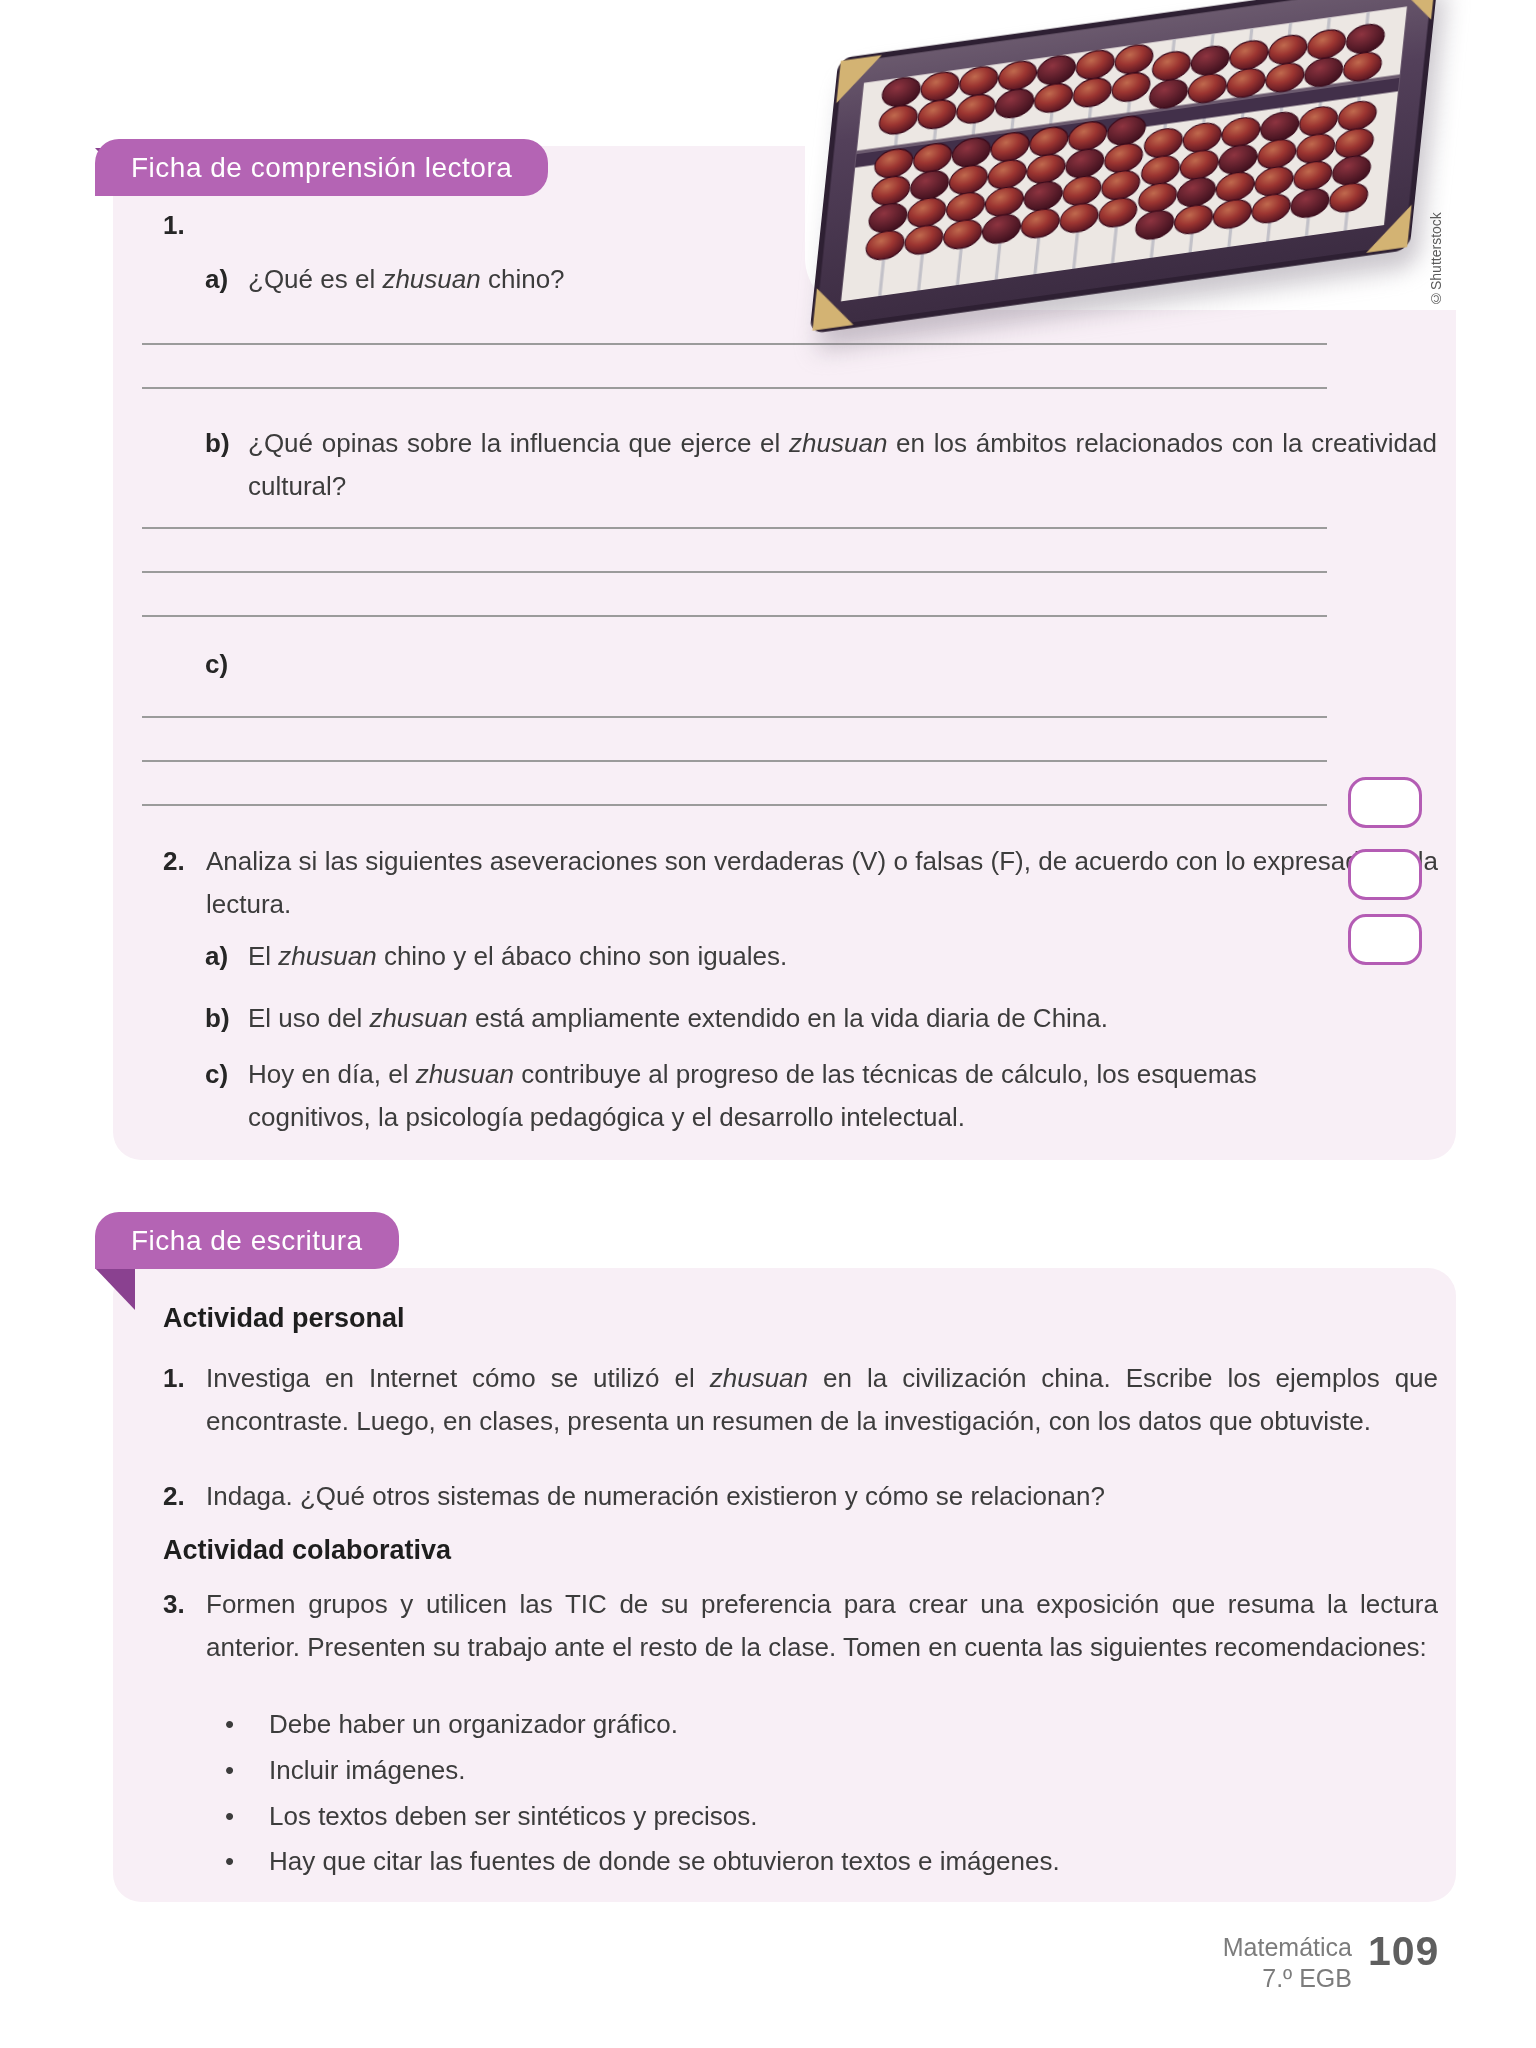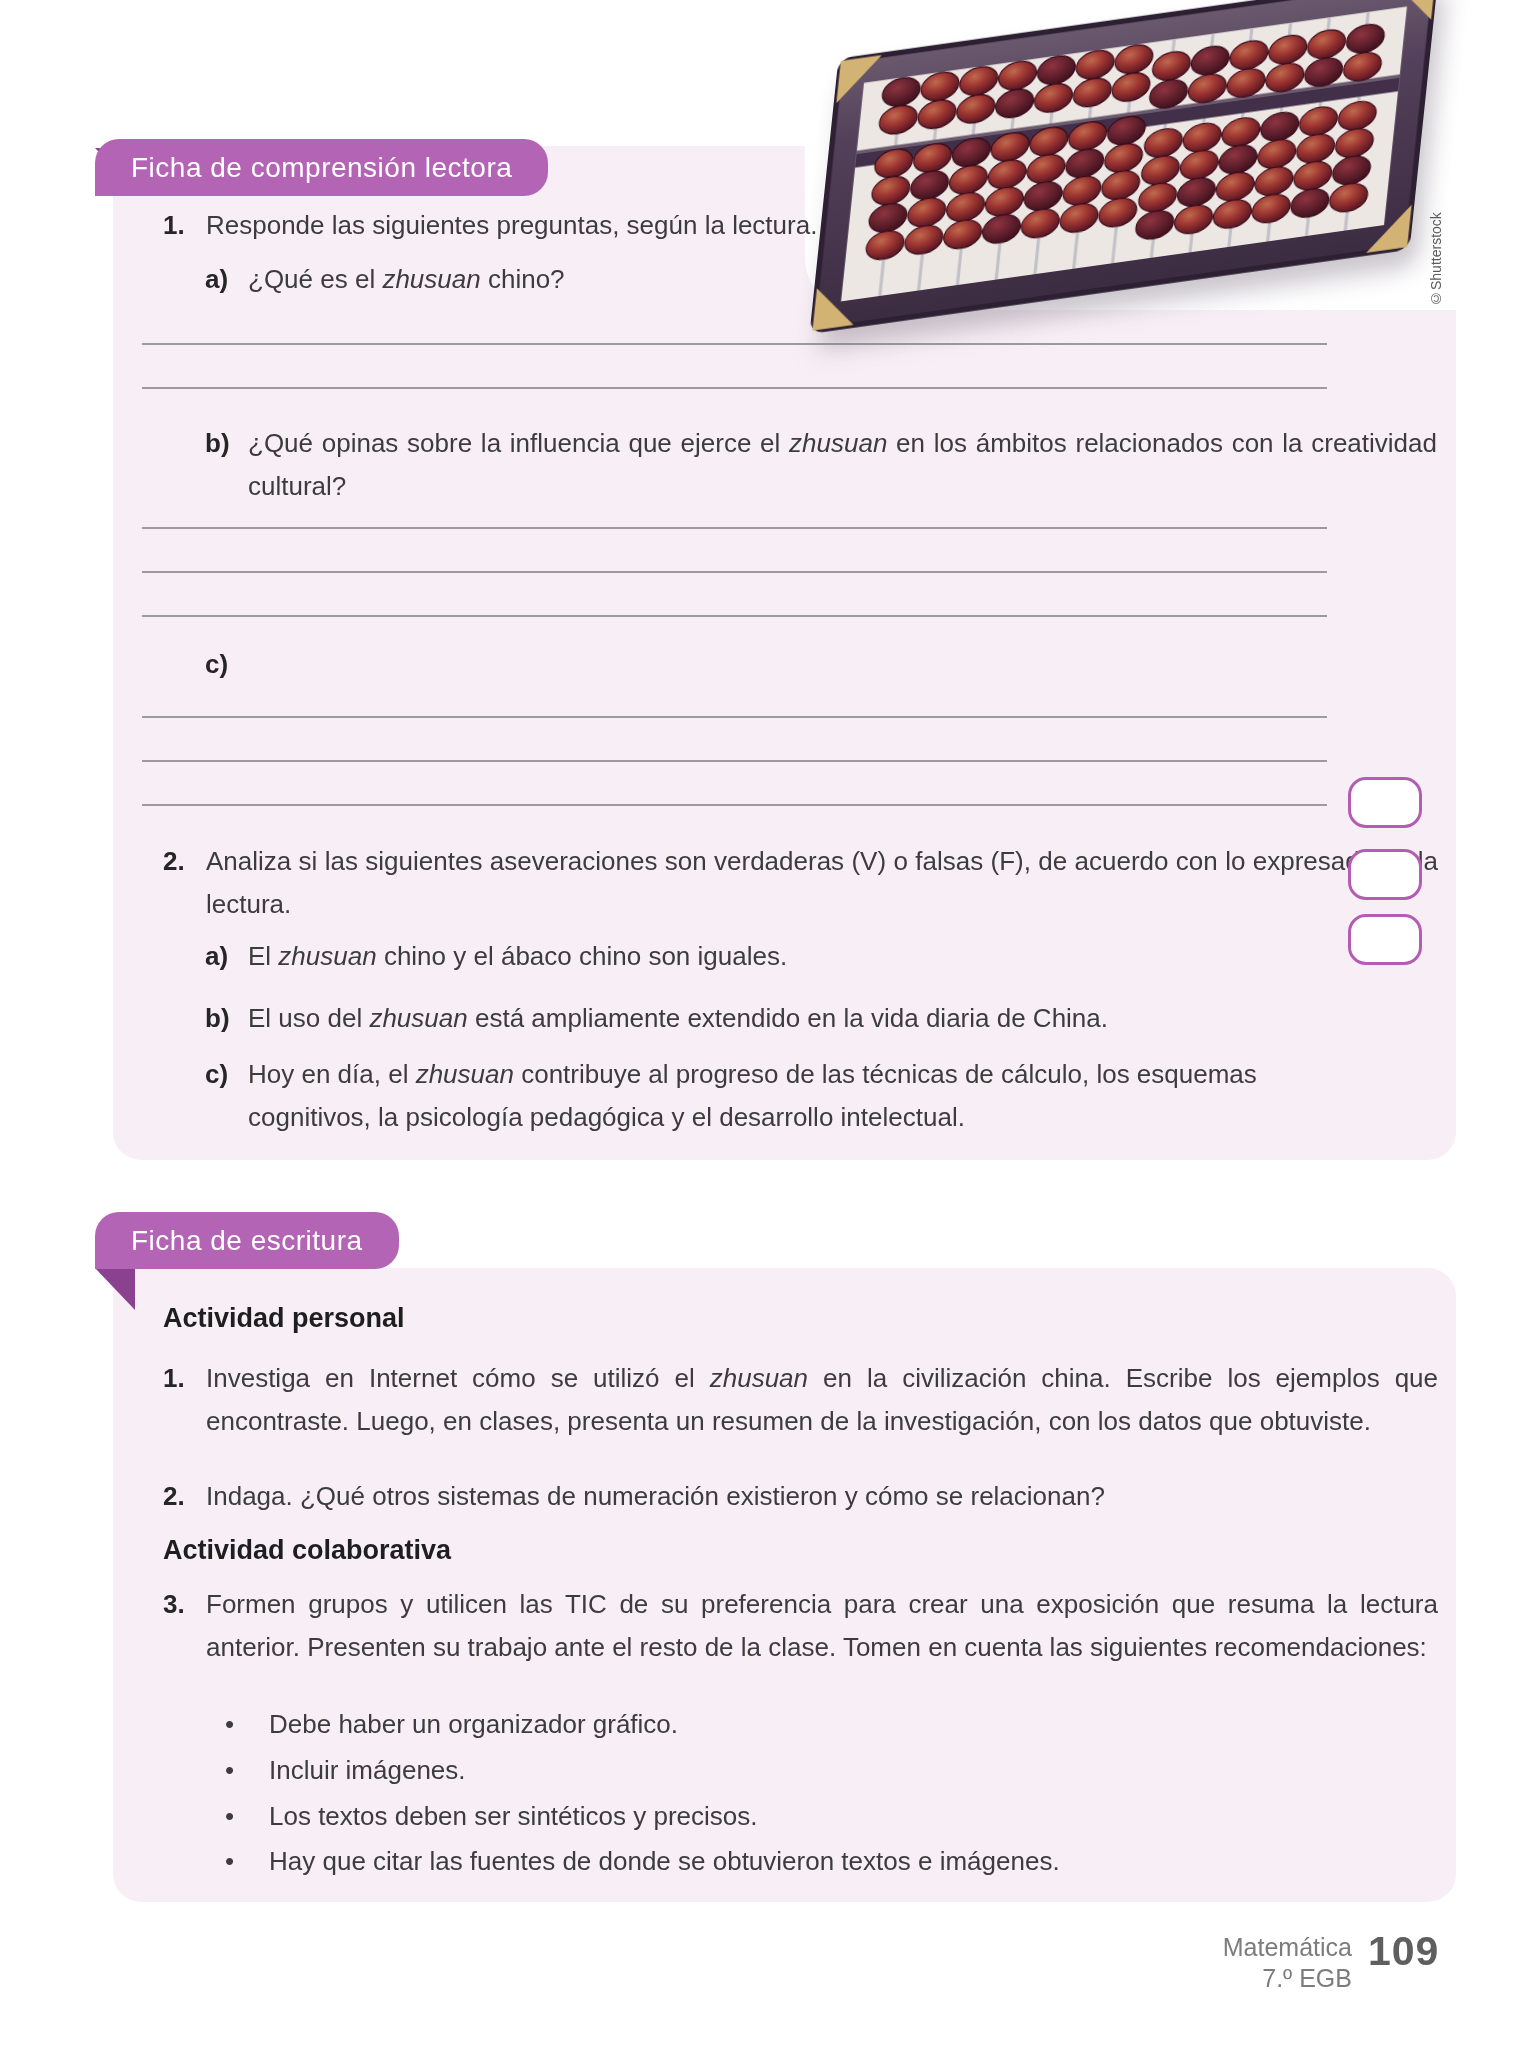--- a/index.html
+++ b/index.html
@@ -192,21 +192,20 @@
     </g>
   <path d="M4,4 h38 l-38,38 z" fill="#d3b373"></path>
   <path d="M556,4 h-38 l38,38 z" fill="#d3b373"></path>
   <path d="M4,246 v-38 l38,38 z" fill="#d3b373"></path>
   <path d="M556,246 v-38 l-38,38 z" fill="#d3b373"></path>
 </svg>
 <div id="credit">©Shutterstock</div>
 
 <div class="row" style="left:163px; top:204px; width:1280px;">
   <div class="num">1.</div>
-  <div class="txt">Responde las siguientes preguntas, según la lectura.</div>
 </div>
 
 <div class="row" style="left:205px; top:258px; width:1240px;">
   <div class="lbl">a)</div>
   <div class="txt"><span>¿Qué es el </span><i>zhusuan</i><span> chino?</span></div>
 </div>
 <div class="ans-line" style="top:343px;"></div>
 <div class="ans-line" style="top:387px;"></div>
 
 <div class="row" style="left:205px; top:422px; width:1232px;">

